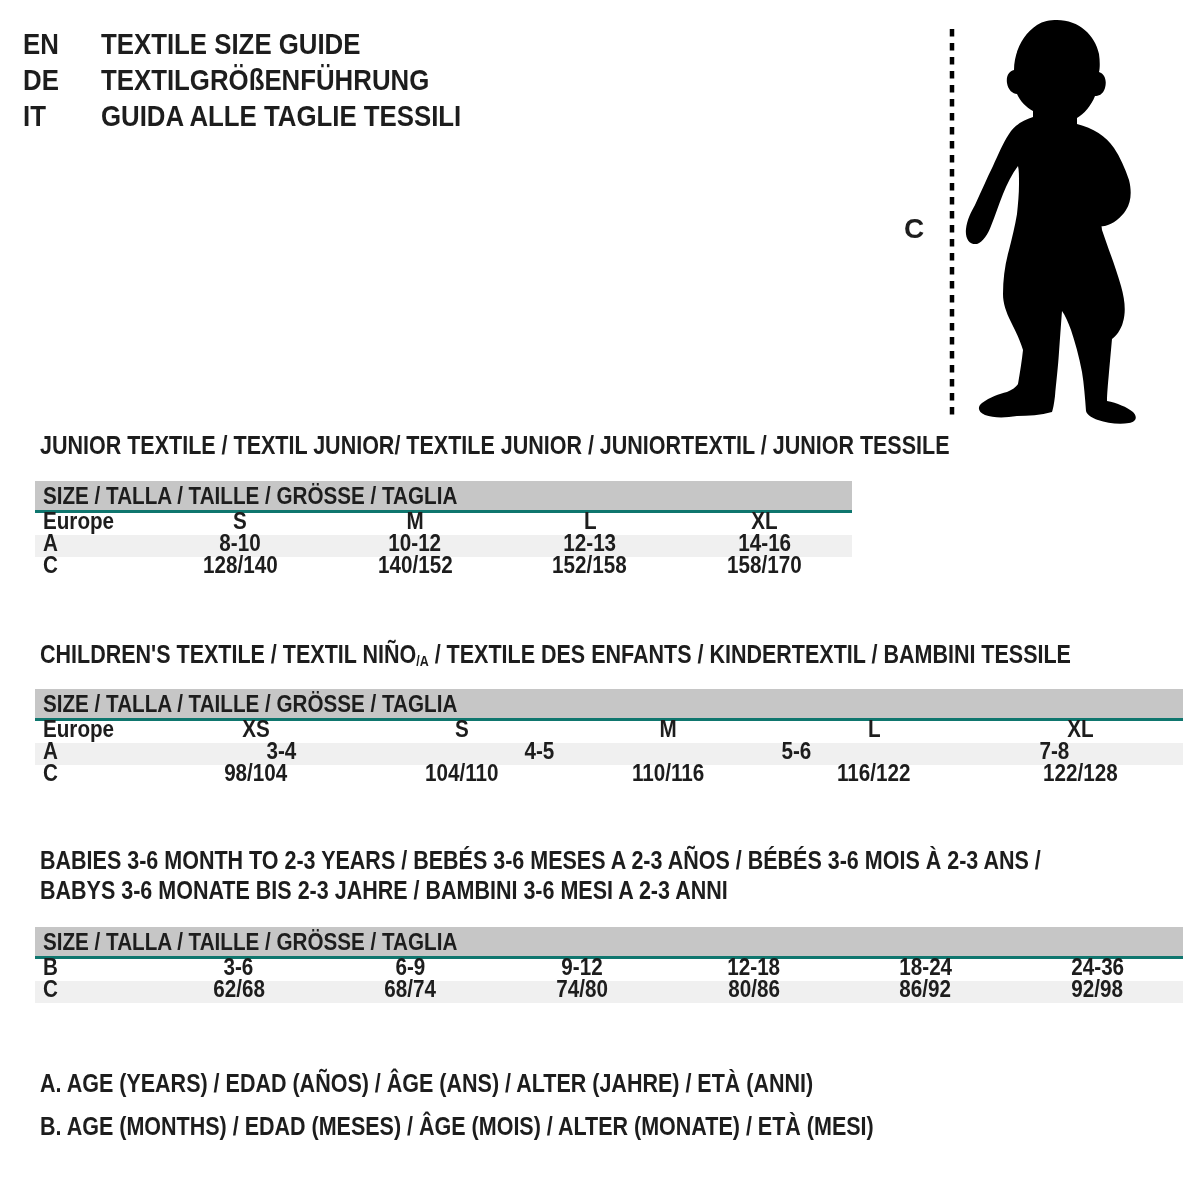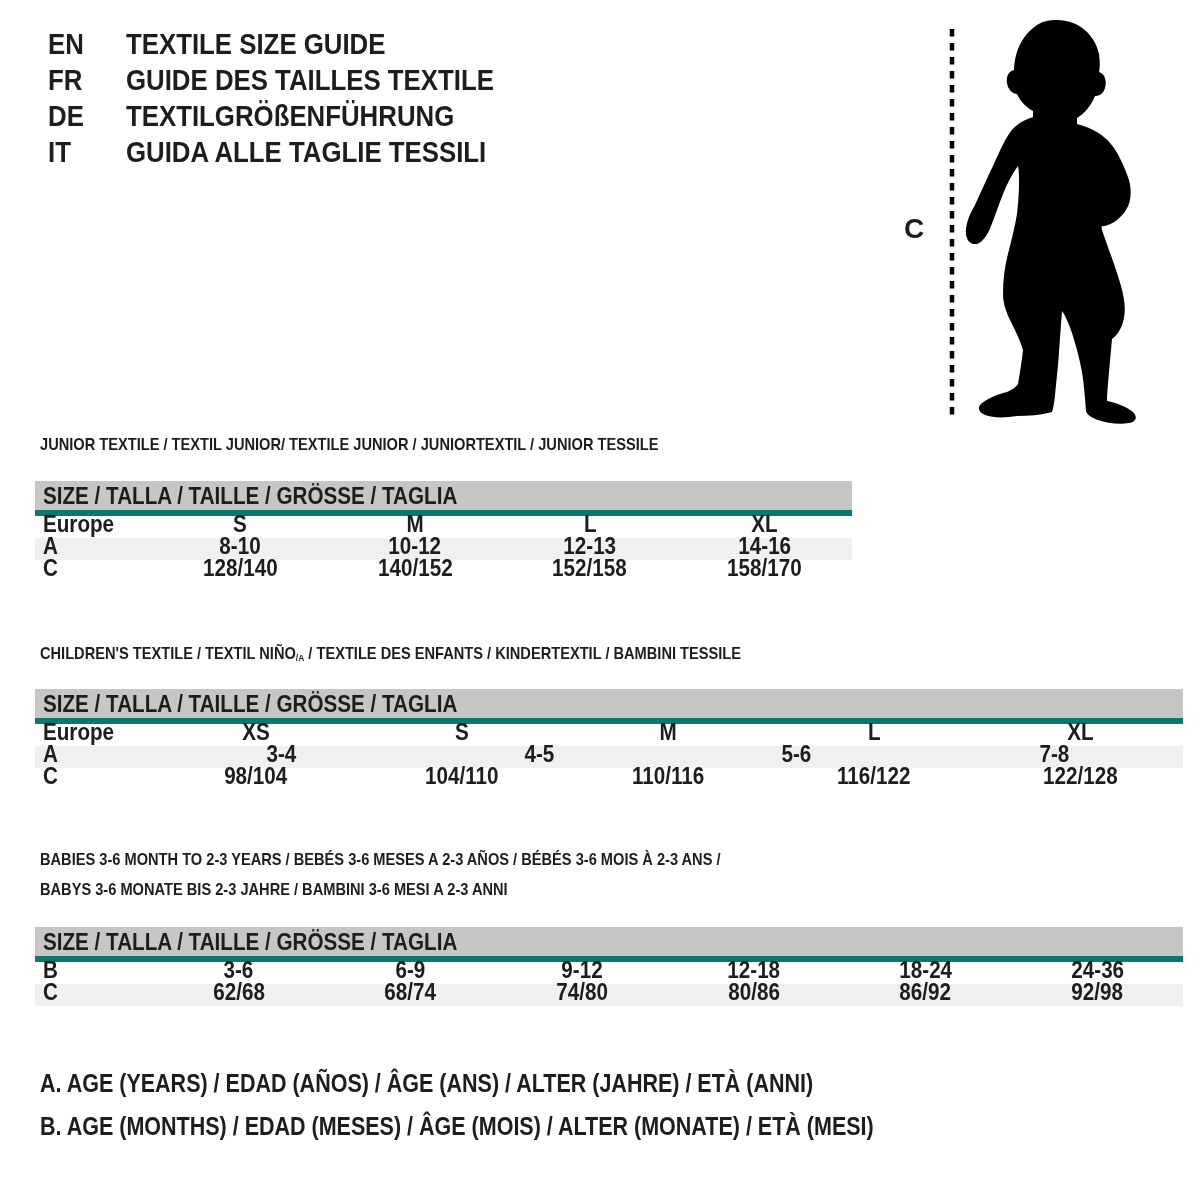--- a/index.html
+++ b/index.html
@@ -11,67 +11,63 @@
     color: var(--ink, #1d1d1d);
     font-family: "Liberation Sans", sans-serif;
     font-weight: bold;
     overflow: hidden;
   }
   
   .cnd  { display: inline-block; transform: scaleX(0.86); transform-origin: 0 50%; white-space: nowrap; }
   .cndc { display: inline-block; transform: scaleX(0.86); transform-origin: 50% 50%; white-space: nowrap; }
 
   
-  .lang-list { position: absolute; left: 48px; top: 26px; }
+  .lang-list { position: absolute; left: 23px; top: 26px; }
   .lang-row  { display: flex; align-items: center; height: 36px; font-size: 30px; }
   .lang-code { width: 78px; }
 
   
   .figure-svg { position: absolute; left: 900px; top: 15px; }
   .height-label { position: absolute; left: 904px; top: 213px; font-size: 28px; }
 
   
-  .section-title { position: absolute; left: 40px; font-size: 17px; line-height: 30px; }
+  .section-title { position: absolute; left: 40px; font-size: 25px; line-height: 30px; }
   .title-junior   { top: 430px; }
   .title-children { top: 639px; }
   .title-babies   { top: 845px; }
   .sub { font-size: 0.58em; position: relative; top: 0.18em; }
 
   
   .size-table { position: absolute; left: 35px; font-size: 24px; }
   .tbl-junior  { top: 481px; width: 817px; }
   .tbl-children{ top: 689px; width: 1148px; }
   .tbl-babies  { top: 927px; width: 1148px; }
   .size-bar {
     height: 29px; background: var(--table-header-bg, #c6c6c6);
-    border-bottom: 6px solid #0f766e;
+    border-bottom: 3px solid #0f766e;
     display: flex; align-items: center; padding-left: 8px;
   }
   .trow { height: 22px; display: flex; align-items: flex-end; }
   .trow.stripe { background: var(--row-stripe-bg, #f0f0f0); }
   .tlabel { width: 110px; padding-left: 8px; }
   .tcell  { flex: 1; text-align: center; }
 
   
   .legend { position: absolute; left: 40px; top: 1062px; font-size: 25px; text-align: right; }
   .legend-line { height: 43px; display: flex; align-items: center; }
 </style>
 </head>
 <body>
 
 <div class="page">
 
   <div class="lang-list">
     <div class="lang-row">
       <span class="lang-code"><span class="cnd">EN</span></span>
       <span class="cnd">TEXTILE SIZE GUIDE</span>
-    </div>
-    <div class="lang-row">
-      <span class="lang-code"><span class="cnd">FR</span></span>
-      <span class="cnd">GUIDE DES TAILLES TEXTILE</span>
     </div>
     <div class="lang-row">
       <span class="lang-code"><span class="cnd">DE</span></span>
       <span class="cnd">TEXTILGRÖßENFÜHRUNG</span>
     </div>
     <div class="lang-row">
       <span class="lang-code"><span class="cnd">IT</span></span>
       <span class="cnd">GUIDA ALLE TAGLIE TESSILI</span>
     </div>
   </div>

